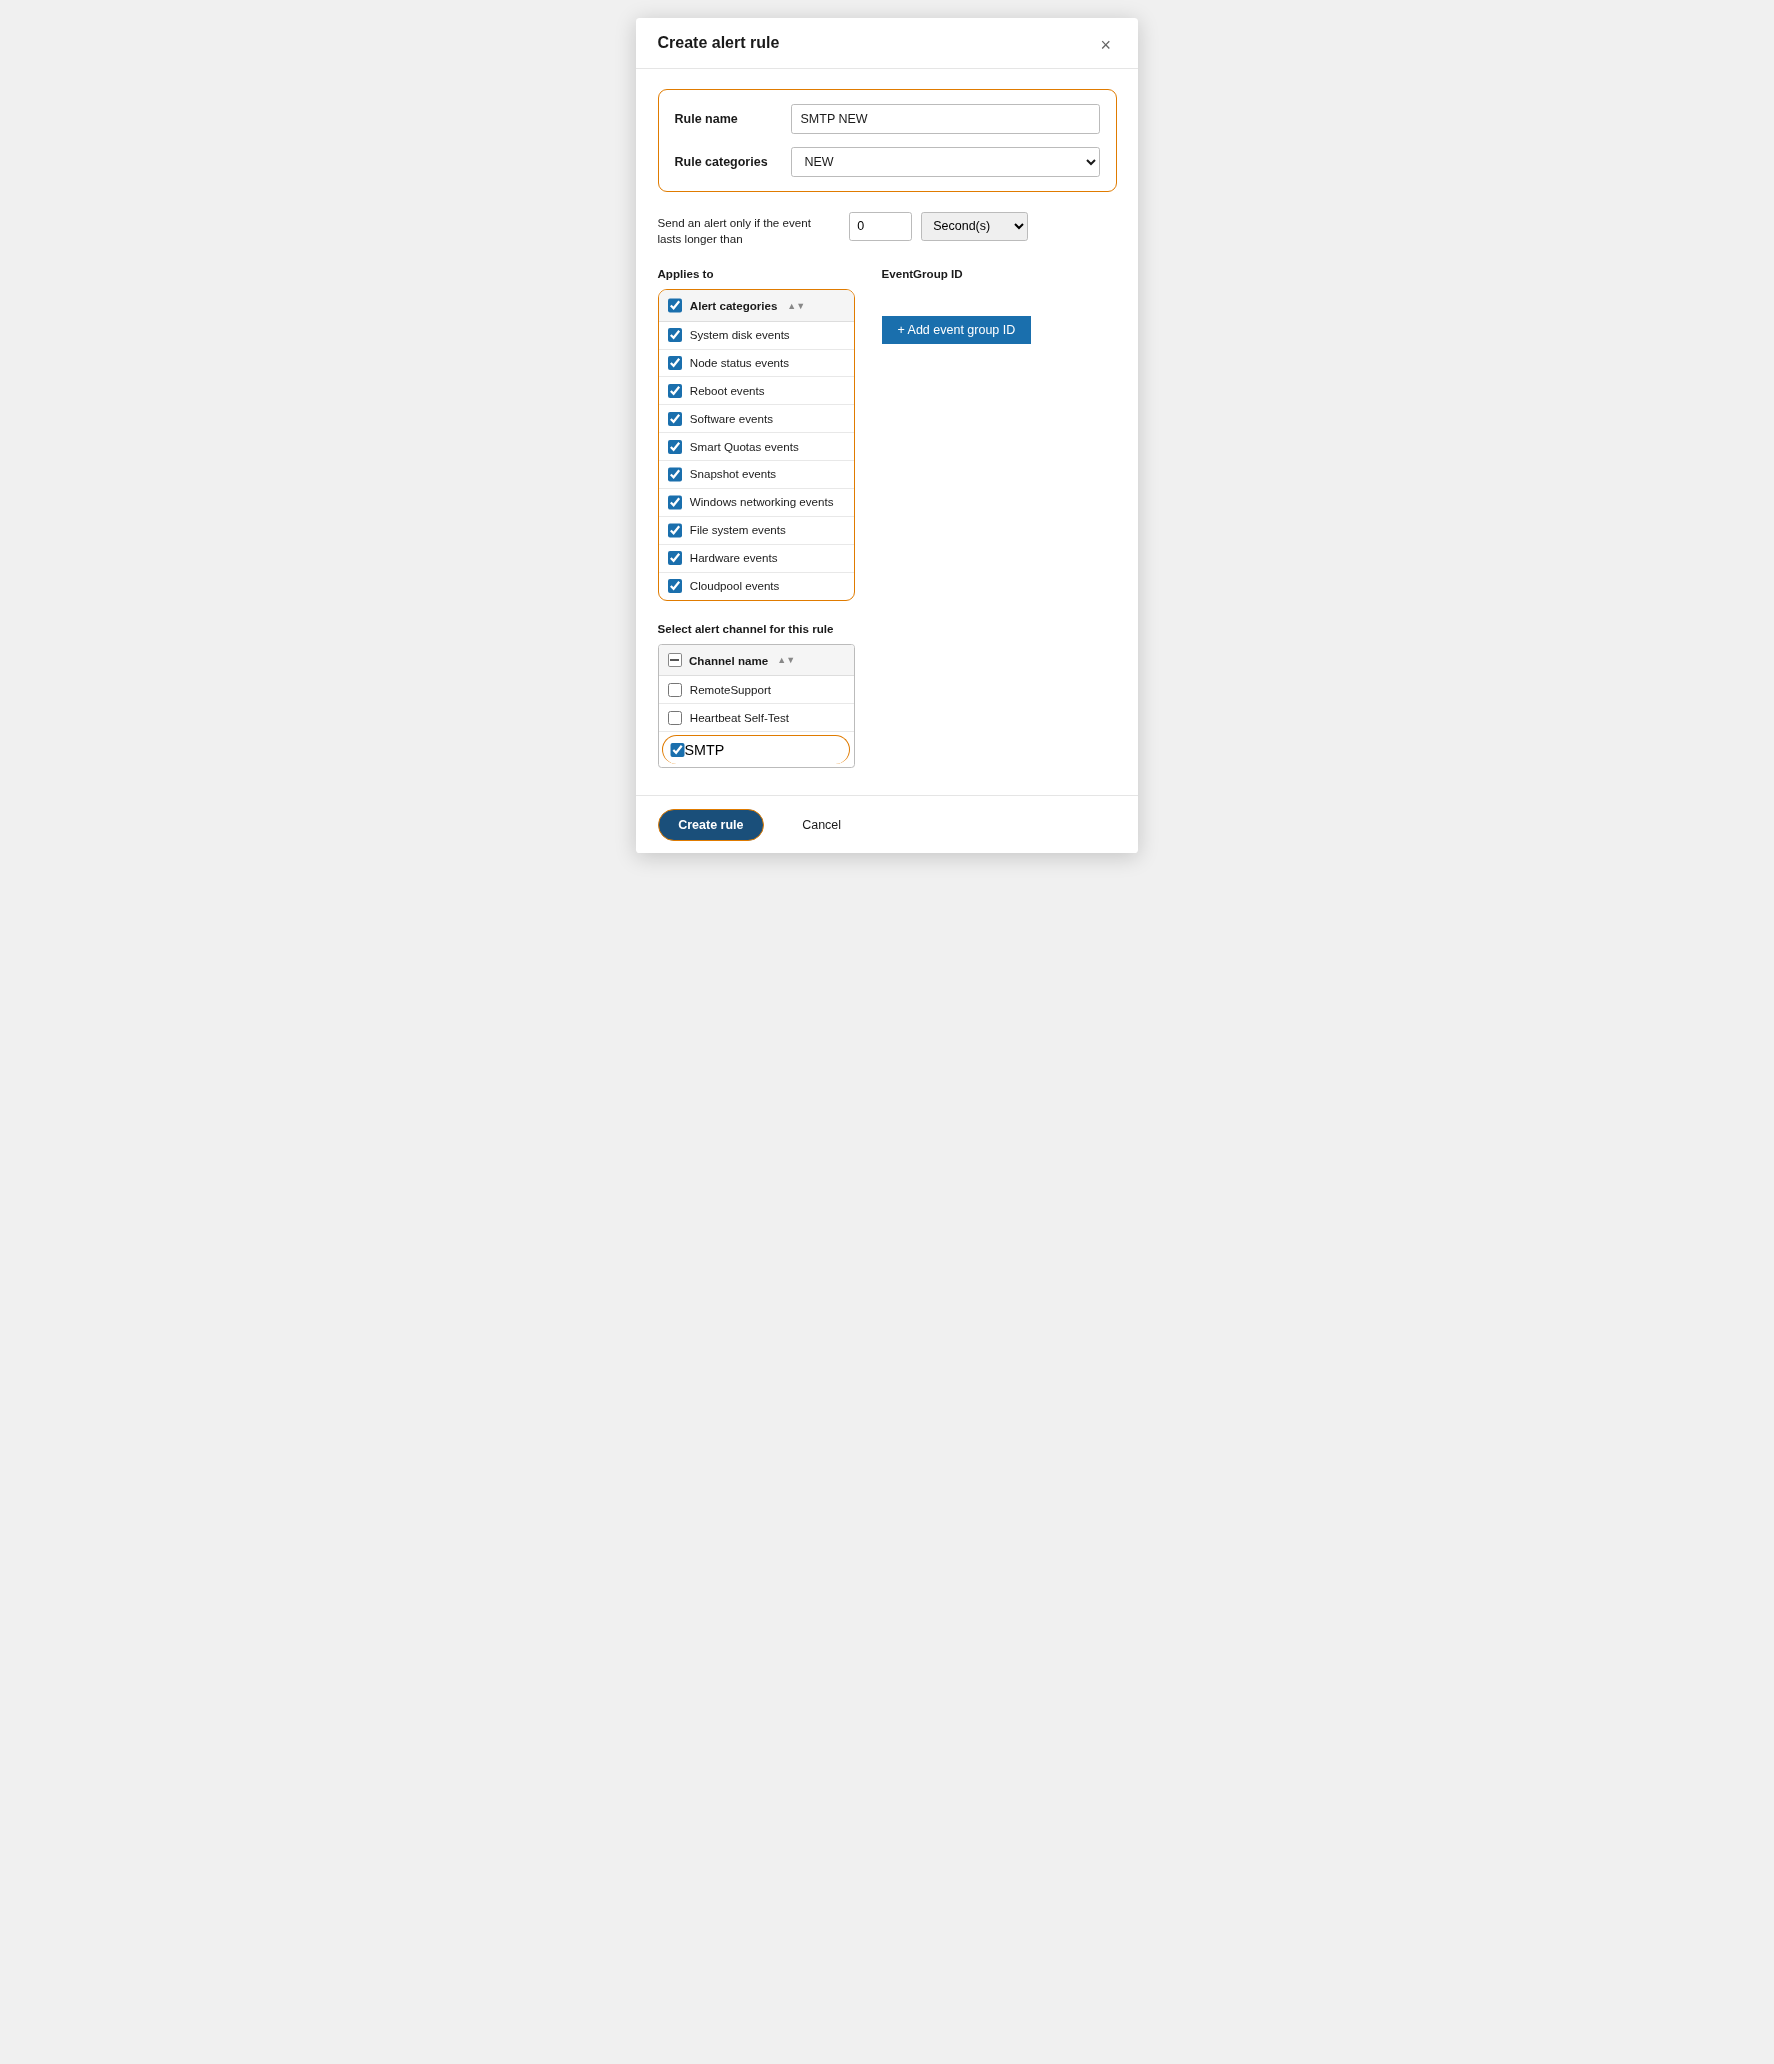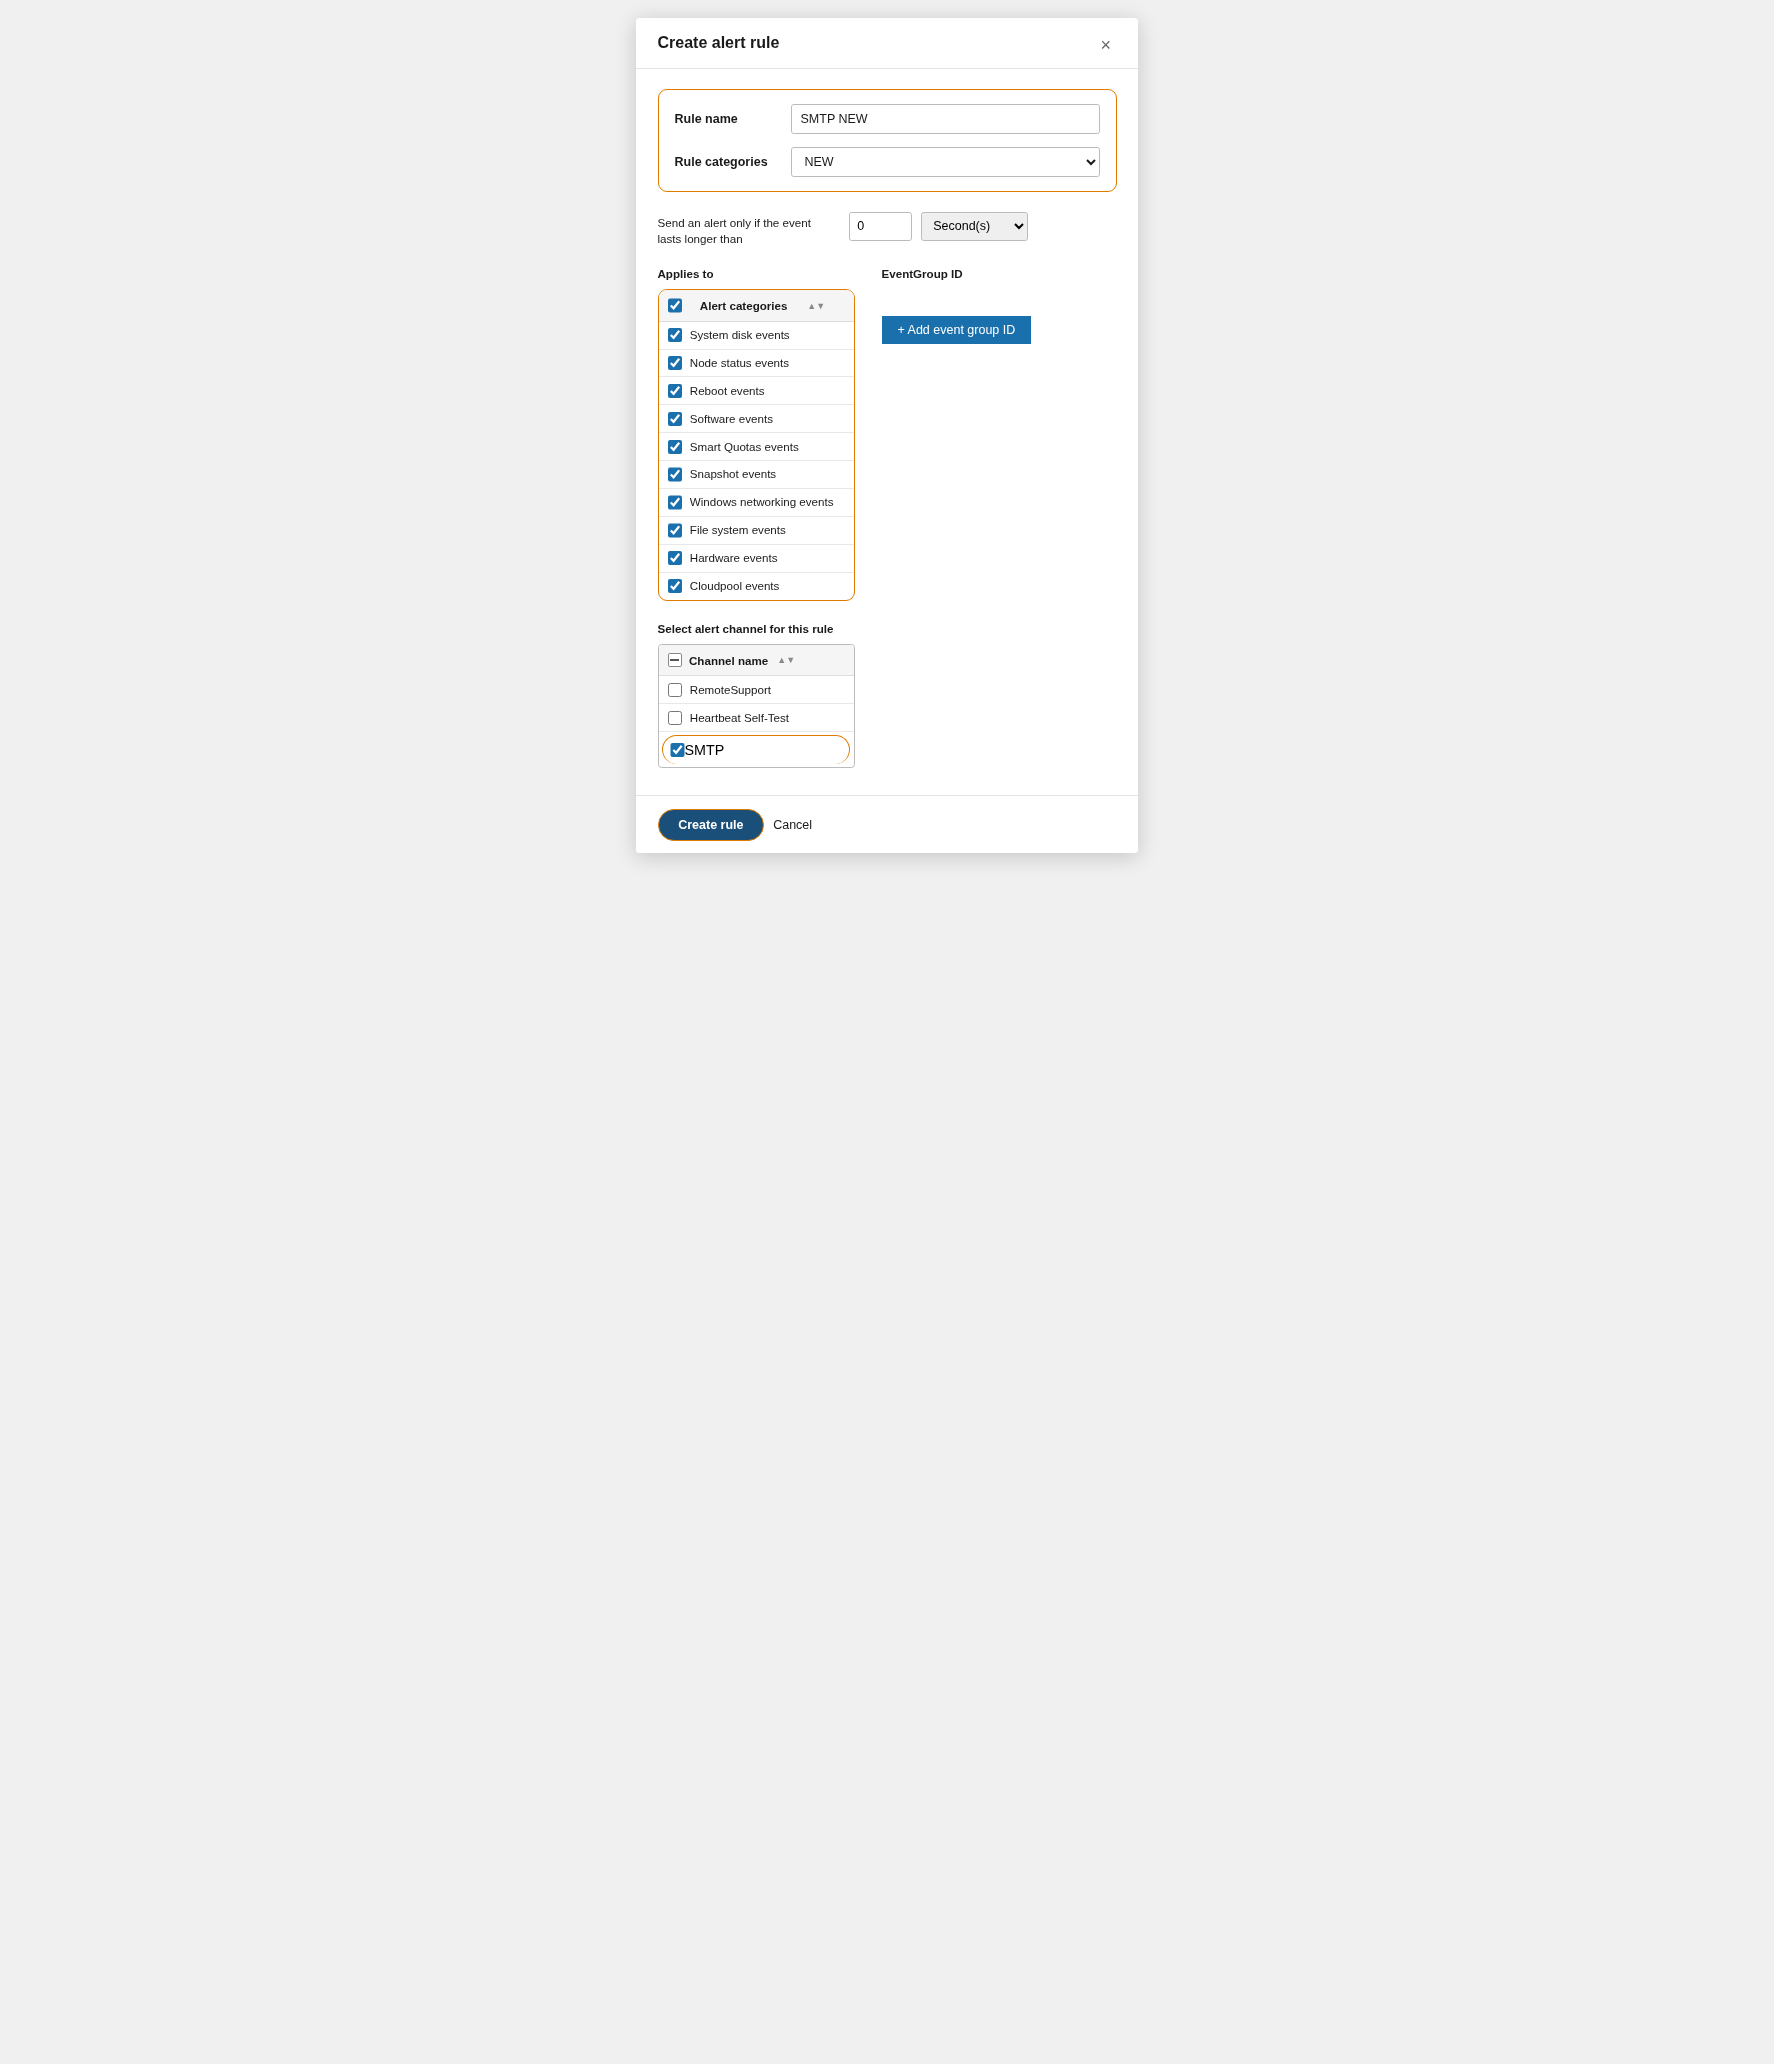--- a/index.html
+++ b/index.html
@@ -143,21 +143,21 @@
       border-radius: 9px;
       overflow: hidden;
       width: 197px;
     }
     .category-header {
       display: flex;
       align-items: center;
       padding: 8px 9px;
       background: #f5f5f5;
       border-bottom: 0.9px solid #ddd;
-      gap: 18px;
+      gap: 8px;
     }
     .category-header-label {
       font-size: 11.6px;
       font-weight: 700;
       color: #1a1a1a;
     }
     .sort-icon {
       font-size: 9px;
       color: #888;
       margin-left: 1.8px;
@@ -253,21 +253,21 @@
     }
     .indeterminate-line {
       width: 9px;
       height: 1.8px;
       background: #555;
     }
     .dialog-footer {
       border-top: 0.9px solid #e5e5e5;
       padding: 12.5px 21.5px;
       display: flex;
-      gap: 0;
+      gap: 29px;
       align-items: center;
       margin-top: 9px;
     }
     .create-btn {
       background: #1a4f7a;
       color: #fff;
       border: 1.8px solid #e07b00;
       border-radius: 18px;
       padding: 8px 19.7px;
       font-size: 12.5px;

